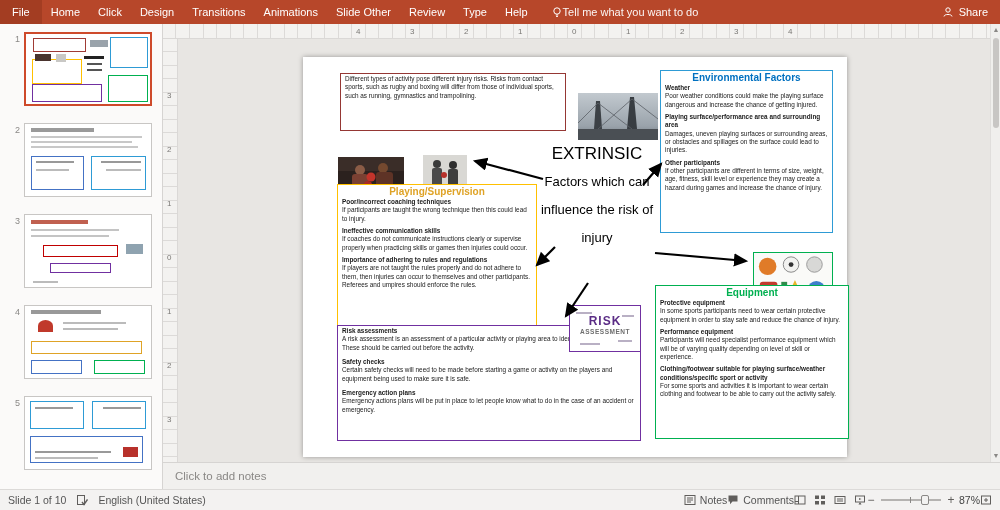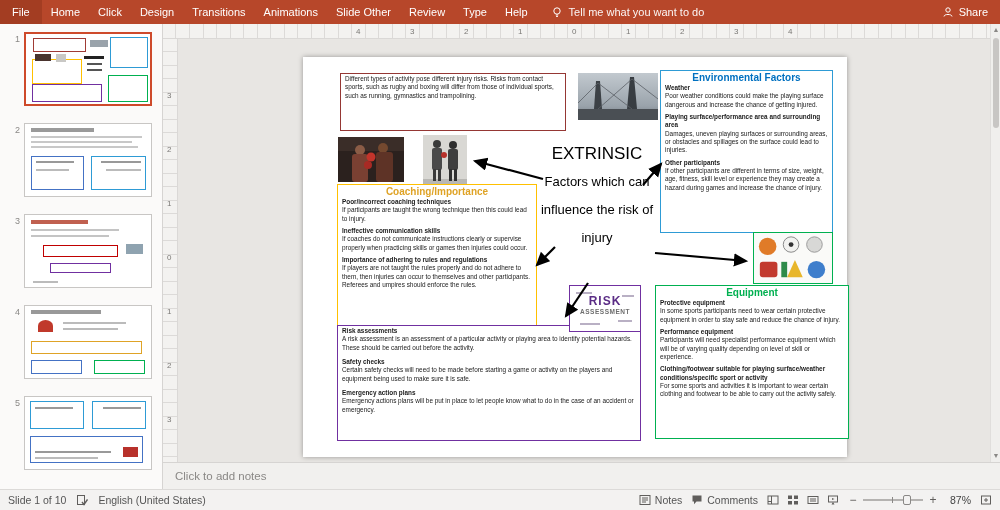--- a/index.html
+++ b/index.html
@@ -3,21 +3,21 @@
 <meta charset="utf-8">
 <style>
   * { margin:0; padding:0; box-sizing:border-box; }
   html,body { width:1000px; height:510px; overflow:hidden; }
   body { font-family:"Liberation Sans", sans-serif; background:#E8E6E3; position:relative; }
 
   
   .ribbon { position:absolute; top:0; left:0; width:1000px; height:24px; background:#B7472A; display:flex; align-items:stretch; color:#fff; font-size:11px; z-index:20; }
   .tab { padding:0 9px; display:flex; align-items:center; cursor:default; white-space:nowrap; }
   .tab-file { background:#A33D22; padding:0 12px; }
-  .tellme { display:flex; align-items:center; gap:6px; margin-left:14px; color:rgba(255,255,255,.95); }
+  .tellme { display:flex; align-items:center; margin-left:14px; color:rgba(255,255,255,.95); }
   .ribbon .spacer { flex:1; }
   .share { display:flex; align-items:center; gap:5px; padding:0 12px; }
   .ic-w { width:12px; height:12px; display:block; }
 
   
   .thumb-panel { position:absolute; top:24px; left:0; width:163px; height:465px; background:#FBFAF9; border-right:1px solid #D6D4D2; z-index:10; padding:8px 6px 0 6px; display:flex; flex-direction:column; gap:17px; overflow:hidden; }
   .thumb-row { display:flex; gap:4px; }
   .thumb-num { width:14px; font-size:9px; color:#8A8886; padding-top:2px; text-align:right; }
   .thumb { position:relative; width:128px; height:74px; background:#fff; border:1px solid #C8C6C4; overflow:hidden; flex-shrink:0; }
   .thumb.sel { border:2px solid #CE4A2B; }
@@ -46,21 +46,21 @@
   .box-env { left:357px; top:13px; width:173px; height:163px; border:1.5px solid #2E9BD5; }
   .box-env .box-title { color:#0070C0; font-size:10px; }
   .box-coach { left:34px; top:127px; width:200px; height:148px; border:1.5px solid #FFC000; }
   .box-coach .box-title { color:#DFA326; font-size:10px; }
   .box-safety { left:34px; top:268px; width:304px; height:116px; border:1.5px solid #7030A0; }
   .box-safety .box-title { color:#7030A0; font-size:10px; }
   .box-equip { left:352px; top:228px; width:194px; height:154px; border:1.5px solid #00B050; }
   .box-equip .box-title { color:#00B050; font-size:10px; }
   .box-safety .item { margin-bottom:6px; }
 
-  .img { position:absolute; overflow:hidden; }
+  .img { position:absolute; overflow:hidden;margin-top:20px; }
   .img svg { display:block; width:100%; height:100%; }
   .img-weather { left:275px; top:16px; width:80px; height:47px; }
   .img-boxing { left:35px; top:80px; width:66px; height:45px; }
   .img-training { left:120px; top:78px; width:44px; height:53px; }
   .img-gear { left:450px; top:175px; width:80px; height:52px; border:1.5px solid #00B050; background:#fff; }
   .img-risk { left:266px; top:228px; width:72px; height:47px; border:1px solid #7030A0; background:#fff; z-index:4; text-align:center; }
   .img-risk .r1 { font-weight:bold; color:#5B2D86; font-size:12px; margin-top:8px; letter-spacing:1px; }
   .img-risk .r2 { color:#6E6E6E; font-size:6.5px; font-weight:bold; letter-spacing:.5px; }
   .riskbar { position:absolute; background:#B9B0C4; height:2px; }
 
@@ -74,21 +74,21 @@
   .scrollbar { position:absolute; right:0; top:24px; width:10px; height:438px; background:#F0EFED; border-left:1px solid #E0DEDC; z-index:10; }
   .sb-arrow { position:absolute; left:0; width:10px; height:12px; color:#8A8886; font-size:7px; text-align:center; line-height:12px; }
   .sb-thumb { position:absolute; left:2px; top:14px; width:6px; height:90px; background:#C8C6C4; border-radius:3px; }
 
   
   .notes { position:absolute; left:163px; top:462px; width:837px; height:27px; background:#F1F0EE; border-top:1px solid #D6D4D2; display:flex; align-items:center; padding-left:12px; color:#8A8886; font-size:11.5px; z-index:10; }
 
   
   .status { position:absolute; left:0; top:489px; width:1000px; height:21px; background:#F3F2F1; border-top:1px solid #DCDAD8; display:flex; align-items:center; font-size:10.5px; color:#555; z-index:30; }
   .status-left { display:flex; align-items:center; gap:10px; padding-left:8px; }
-  .status-right { margin-left:auto; display:flex; align-items:center; gap:9px; padding-right:8px; }
+  .status-right { margin-left:auto; display:flex; align-items:center; padding-right:8px; }
   .sb-ic { width:12px; height:12px; display:block; }
   .sb-btn { display:flex; align-items:center; gap:4px; cursor:default; }
   .sb-views { display:flex; align-items:center; gap:8px; }
   .zoom-ctrl { display:flex; align-items:center; gap:5px; }
   .zoom-minus, .zoom-plus { font-size:12px; color:#605E5C; width:10px; text-align:center; }
   .zoom-track { position:relative; width:60px; height:2px; background:#B5B3B1; }
   .zoom-notch { position:absolute; left:29px; top:-2px; width:1px; height:6px; background:#8A8886; }
   .zoom-handle { position:absolute; left:40px; top:-4px; width:8px; height:10px; background:#F3F2F1; border:1px solid #8A8886; border-radius:2px; }
   .zoom-pct { color:#444; min-width:24px; text-align:right; }
 </style>
@@ -290,21 +290,21 @@
       <circle cx="21" cy="20" r="3" fill="#B8312B"></circle>
     </svg>
   </div>
 
   <div class="center-text">
     <div class="extrinsic">EXTRINSIC</div>
     <div class="center-sub">Factors which can influence the risk of injury</div>
   </div>
 
   <div class="box box-coach">
-    <div class="box-title">Coaching/Importance</div>
+    <div class="box-title">Playing/Supervision</div>
     <div class="box-body">
       <div class="item">
         <div class="hd">Poor/incorrect coaching techniques</div>
         <div>If participants are taught the wrong technique then this could lead to injury.</div>
       </div>
       <div class="item">
         <div class="hd">Ineffective communication skills</div>
         <div>If coaches do not communicate instructions clearly or supervise properly when practicing skills or games then injuries could occur.</div>
       </div>
       <div class="item">

